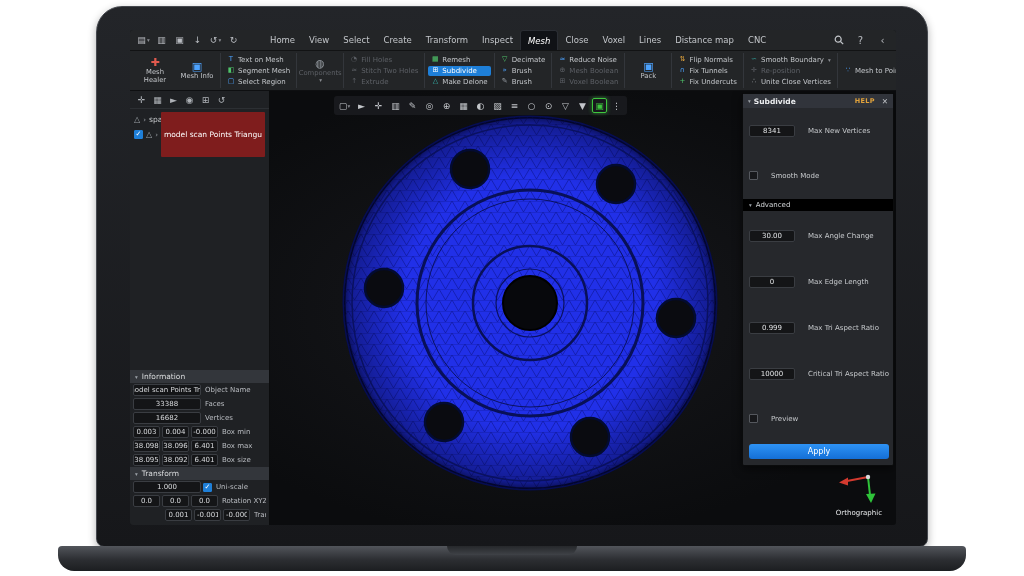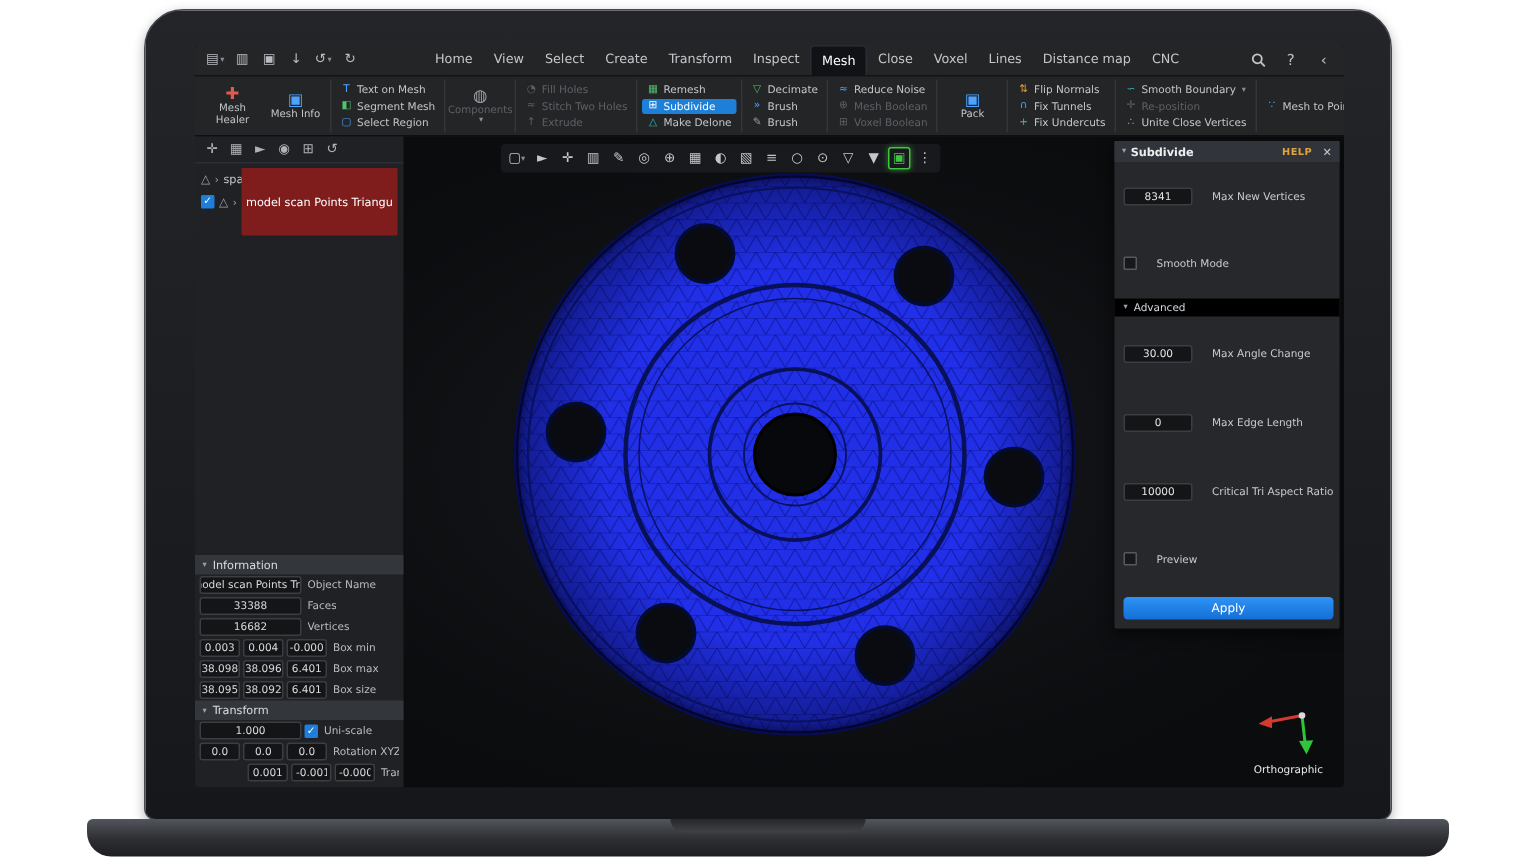--- a/index.html
+++ b/index.html
@@ -17,23 +17,23 @@
   .laptop-base::before { content:""; position:absolute; left:50%; transform:translateX(-50%); top:0;
     width:130px; height:9px; background:linear-gradient(#26282b,#3f4247); border-radius:0 0 10px 10px; }
 
   
   .menubar { height:21px; flex:0 0 auto; background:#232527; display:flex; align-items:center;
     padding:0 6px; color:#c7cacd; font-size:9px; border-bottom:1px solid #121314; }
   .mb-icons { display:flex; align-items:center; gap:3px; }
   .mb-icon { min-width:15px; height:15px; display:flex; align-items:center; justify-content:center;
     font-size:9px; color:#b9bcc1; border-radius:2px; }
   .caret { font-size:5.5px; color:#8a8d92; margin-left:1px; }
-  .tabs { display:flex; align-items:stretch; height:100%; margin-left:42px; }
+  .tabs { display:flex; align-items:stretch; height:100%; margin-left:22px; }
   .tab { padding:0 7px; display:flex; align-items:center; font-size:8.5px; color:#c3c6ca; white-space:nowrap; }
-  .tab.active { background:#101216; color:#ffffff; border:1px solid #2a2d33; border-bottom:none; border-radius:3px 3px 0 0; }
+  .tab.active { background:#101216; color:#ffffff; border:1px solid #2a2d33; border-bottom:none; border-radius:3px 3px 0 0;font-style:italic; }
   .mb-right { margin-left:auto; display:flex; align-items:center; gap:7px; }
   .mb-right .mb-icon { font-size:10px; }
 
   
   .ribbon { height:40px; flex:0 0 auto; background:#232527; border-bottom:1px solid #0e0f11;
     display:flex; align-items:stretch; padding:2px 2px; overflow:hidden; }
   .rgroup { display:flex; align-items:center; gap:2px; padding:0 3px; border-right:1px solid #33363b; flex:0 0 auto; }
   .rgroup:last-child { border-right:none; }
   .rbig { display:flex; flex-direction:column; align-items:center; justify-content:center; gap:1px;
     width:40px; text-align:center; font-size:6.8px; line-height:1.05; color:#c3c6ca; border-radius:2px; }
@@ -458,20 +458,24 @@
           </div>
           <div class="sd-row">
             <input class="sd-input" value="30.00" style="">
             <span class="sd-label">Max Angle Change</span>
           </div>
           <div class="sd-row">
             <input class="sd-input" value="0" style="">
             <span class="sd-label">Max Edge Length</span>
           </div>
           <div class="sd-row">
+            <input class="sd-input" value="0.999" style="">
+            <span class="sd-label">Max Tri Aspect Ratio</span>
+          </div>
+          <div class="sd-row">
             <input class="sd-input" value="10000" style="">
             <span class="sd-label">Critical Tri Aspect Ratio</span>
           </div>
           <div class="sd-row">
             <span class="checkbox"></span>
             <span class="sd-label">Preview</span>
           </div>
           <button class="sd-apply">Apply</button>
         </div>
 

